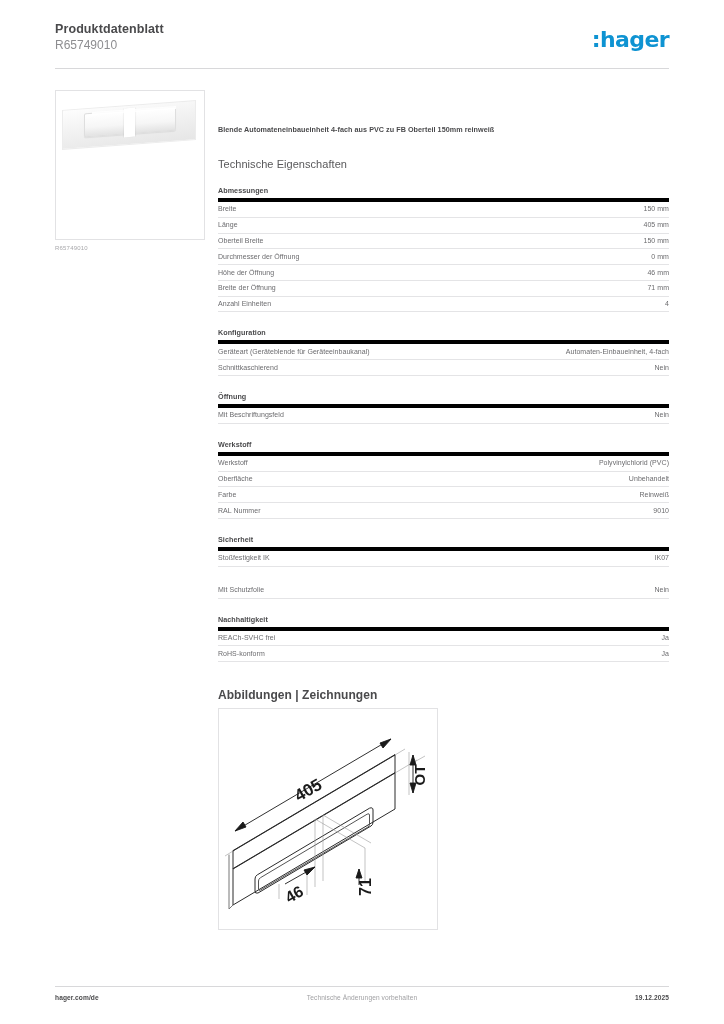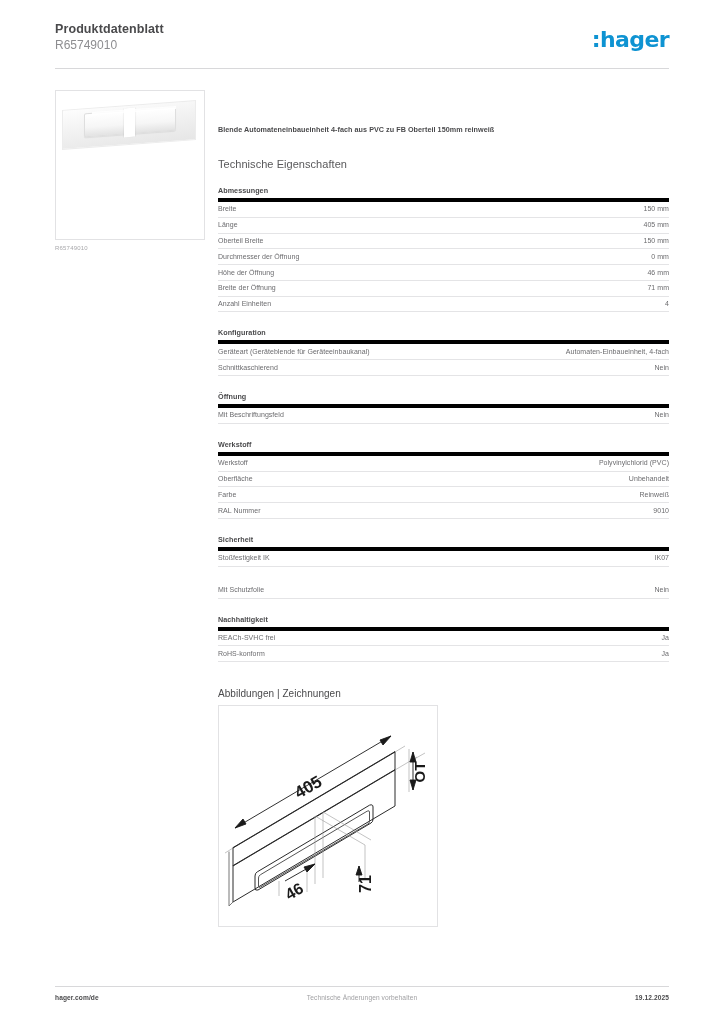--- a/index.html
+++ b/index.html
@@ -183,22 +183,22 @@
     white-space: nowrap;
   }
   .spec-value {
     text-align: right;
     letter-spacing: .04px;
     white-space: nowrap;
   }
 
   
   .drawings-head {
-    font-size: 10px;
-    font-weight: normal;
+    font-size: 12px;
+    font-weight: bold;
     color: #4a4a4c;
     margin: 26px 0 6px 0;
     letter-spacing: .05px;
   }
   .drawing-box {
     width: 220px;
     height: 222px;
     border: 1px solid #e2e2e4;
     background: #ffffff;
     box-sizing: border-box;

